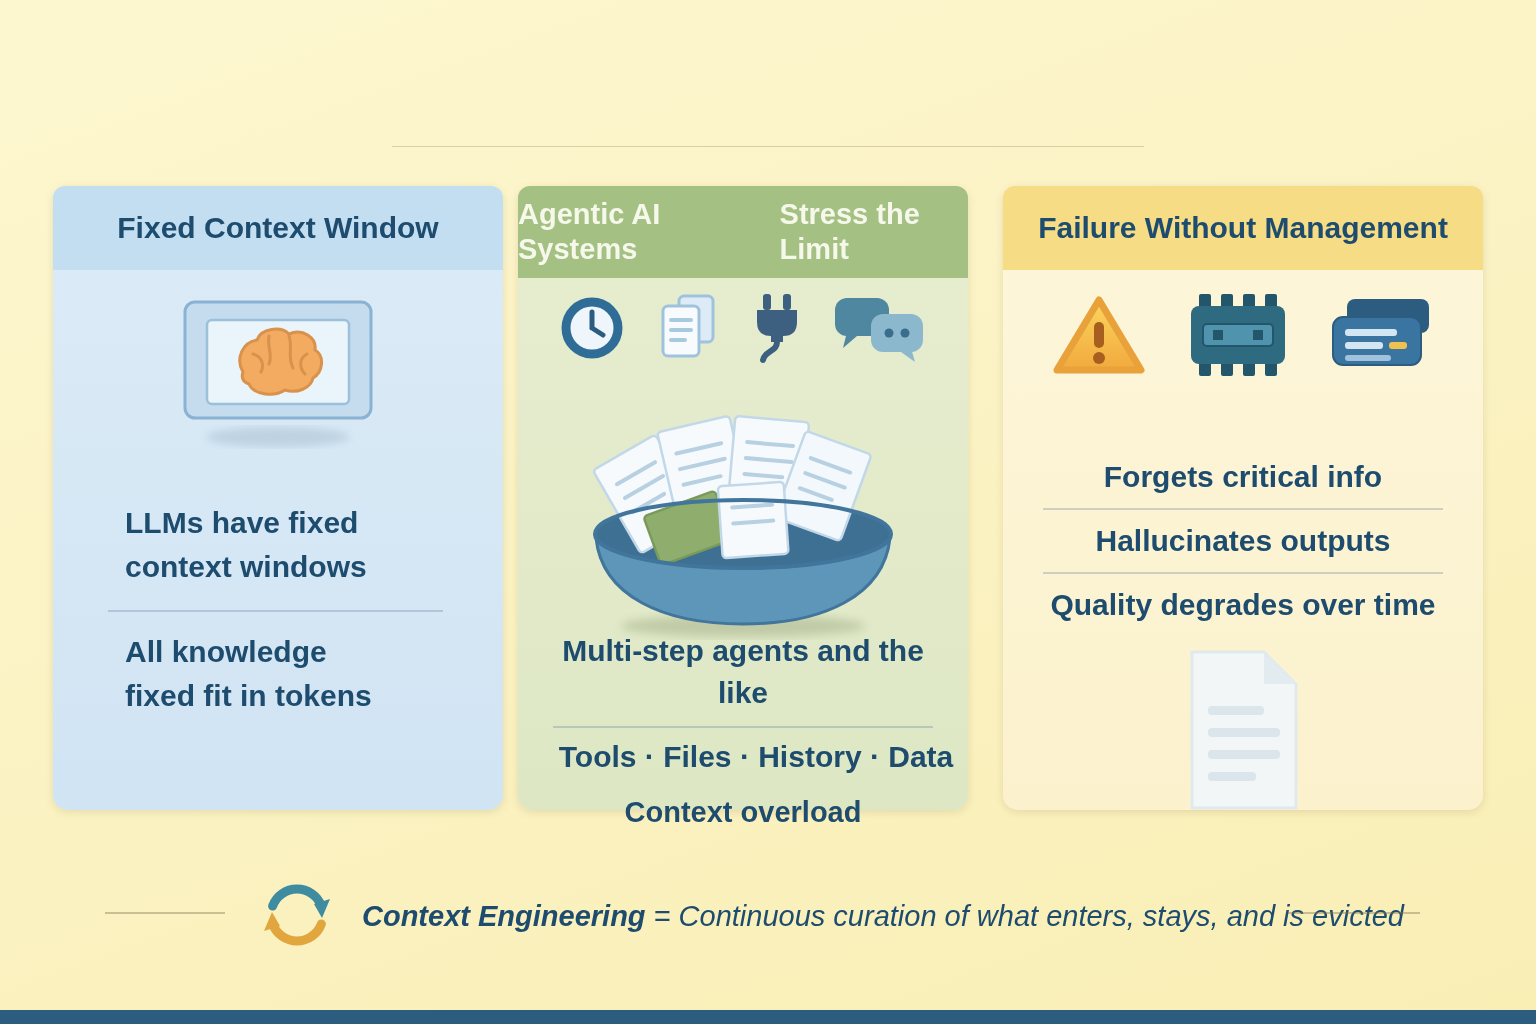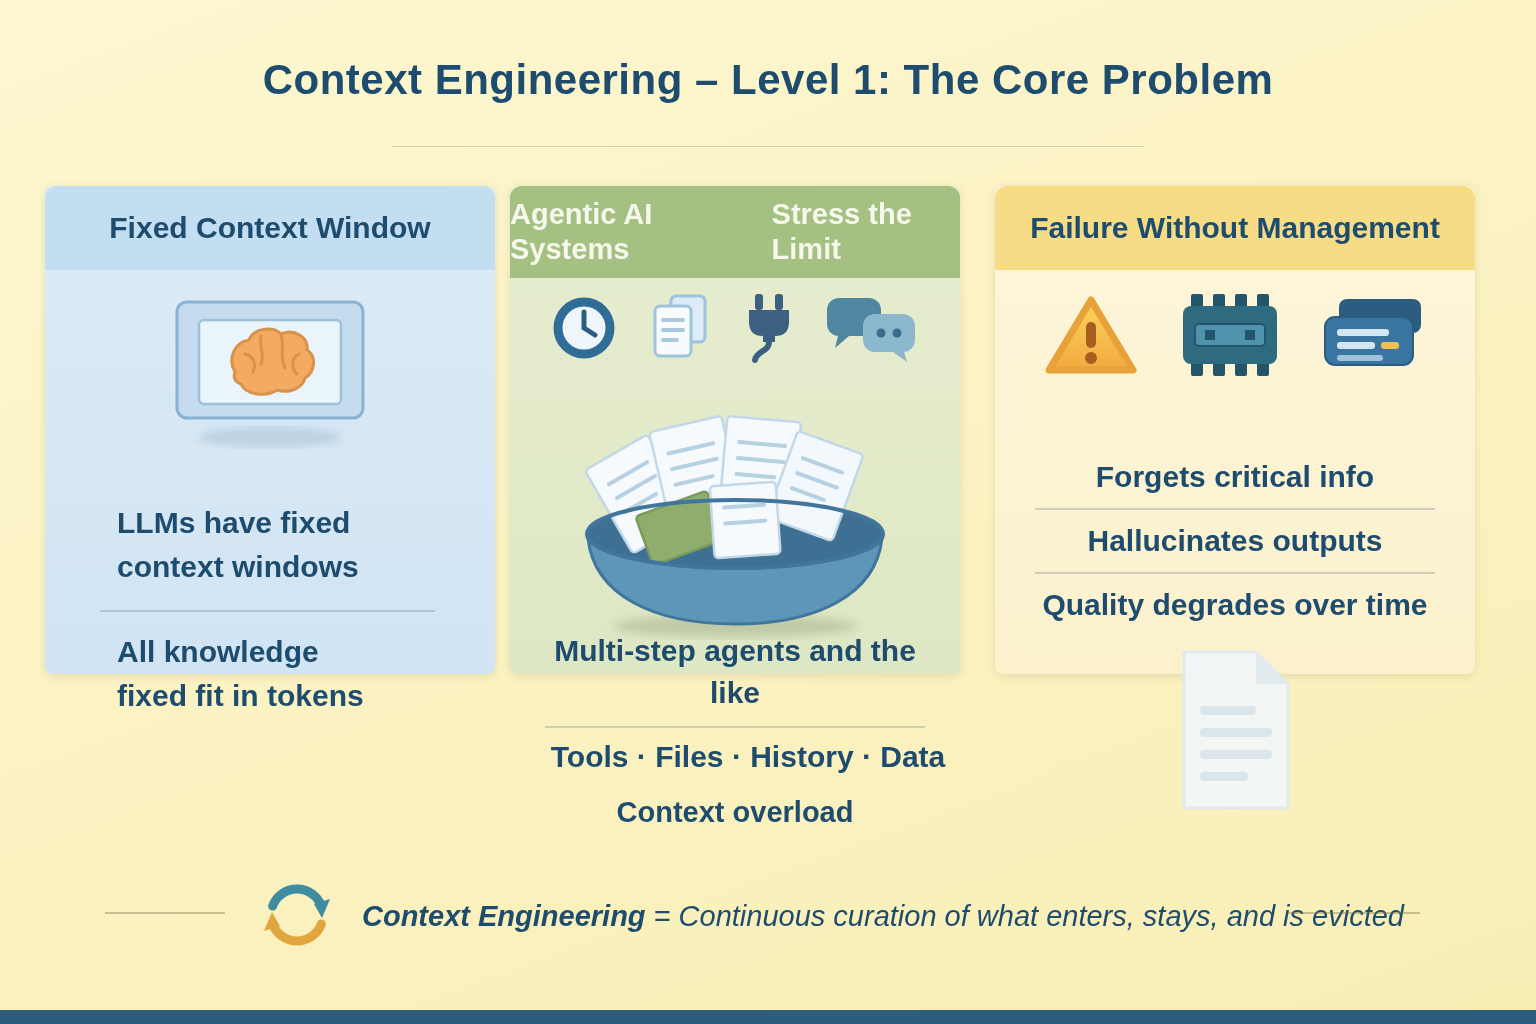--- a/index.html
+++ b/index.html
@@ -8,21 +8,21 @@
     position:relative; width:1536px; height:1024px; overflow:hidden;
     background:linear-gradient(160deg,#fdf7d0 0%, #fbf2c2 55%, #f9eeb4 100%);
     font-family:"Liberation Sans", sans-serif; color:#1d4c6e;
   }
   .title {
     position:absolute; top:56px; left:0; width:100%; text-align:center;
     font-size:42px; font-weight:700; letter-spacing:.5px; color:#1d4c6e;
   }
   .title-rule { position:absolute; top:146px; left:392px; width:752px; height:1px; background:#b3b08d; opacity:.55; }
 
-  .card { position:absolute; top:186px; height:488px; border-radius:8px; box-shadow:0 2px 8px rgba(120,110,60,.18); }
+  .card { position:absolute; top:186px; height:624px; border-radius:15px; box-shadow:0 2px 8px rgba(120,110,60,.18);margin-left:8px; }
   .card1 { left:45px;  width:450px; background:linear-gradient(180deg,#dcebf7,#d1e4f3); }
   .card2 { left:510px; width:450px; background:linear-gradient(180deg,#e7eed1,#dee7c4); }
   .card3 { left:995px; width:480px; background:linear-gradient(180deg,#fdf6da,#fbf1cd); }
 
   .card-header {
     position:absolute; top:0; left:0; width:100%; height:84px; border-radius:12px 12px 0 0;
     display:flex; align-items:center; justify-content:center; font-size:30px; font-weight:700;
   }
   .card1 .card-header { background:#c3def0; color:#1d4c6e; }
   .card2 .card-header { background:#a4c082; color:#f5f8ea; height:92px; flex-direction:row; line-height:35px; font-size:29px;gap:28px; }
@@ -61,21 +61,20 @@
     color:#1d4c6e; white-space:nowrap; line-height:40px;
   }
   .footer-text b { font-weight:700; margin-right:8px; }
   .bottom-bar { position:absolute; bottom:0; left:0; width:100%; height:14px; background:#2c5d7f; }
 </style>
 </head>
 <body>
 
 <div class="canvas">
 
-  <div class="title">Context Engineering – Level 1: The Core Problem</div>
   <div class="title-rule"></div>
 
   <section class="card card1">
     <div class="card-header">Fixed Context Window</div>
 
     <div class="c1-icon">
       <svg width="210" height="170" viewBox="0 0 210 170">
         <defs>
             <filter id="blur1">
               <feGaussianBlur stdDeviation="4"></feGaussianBlur>

